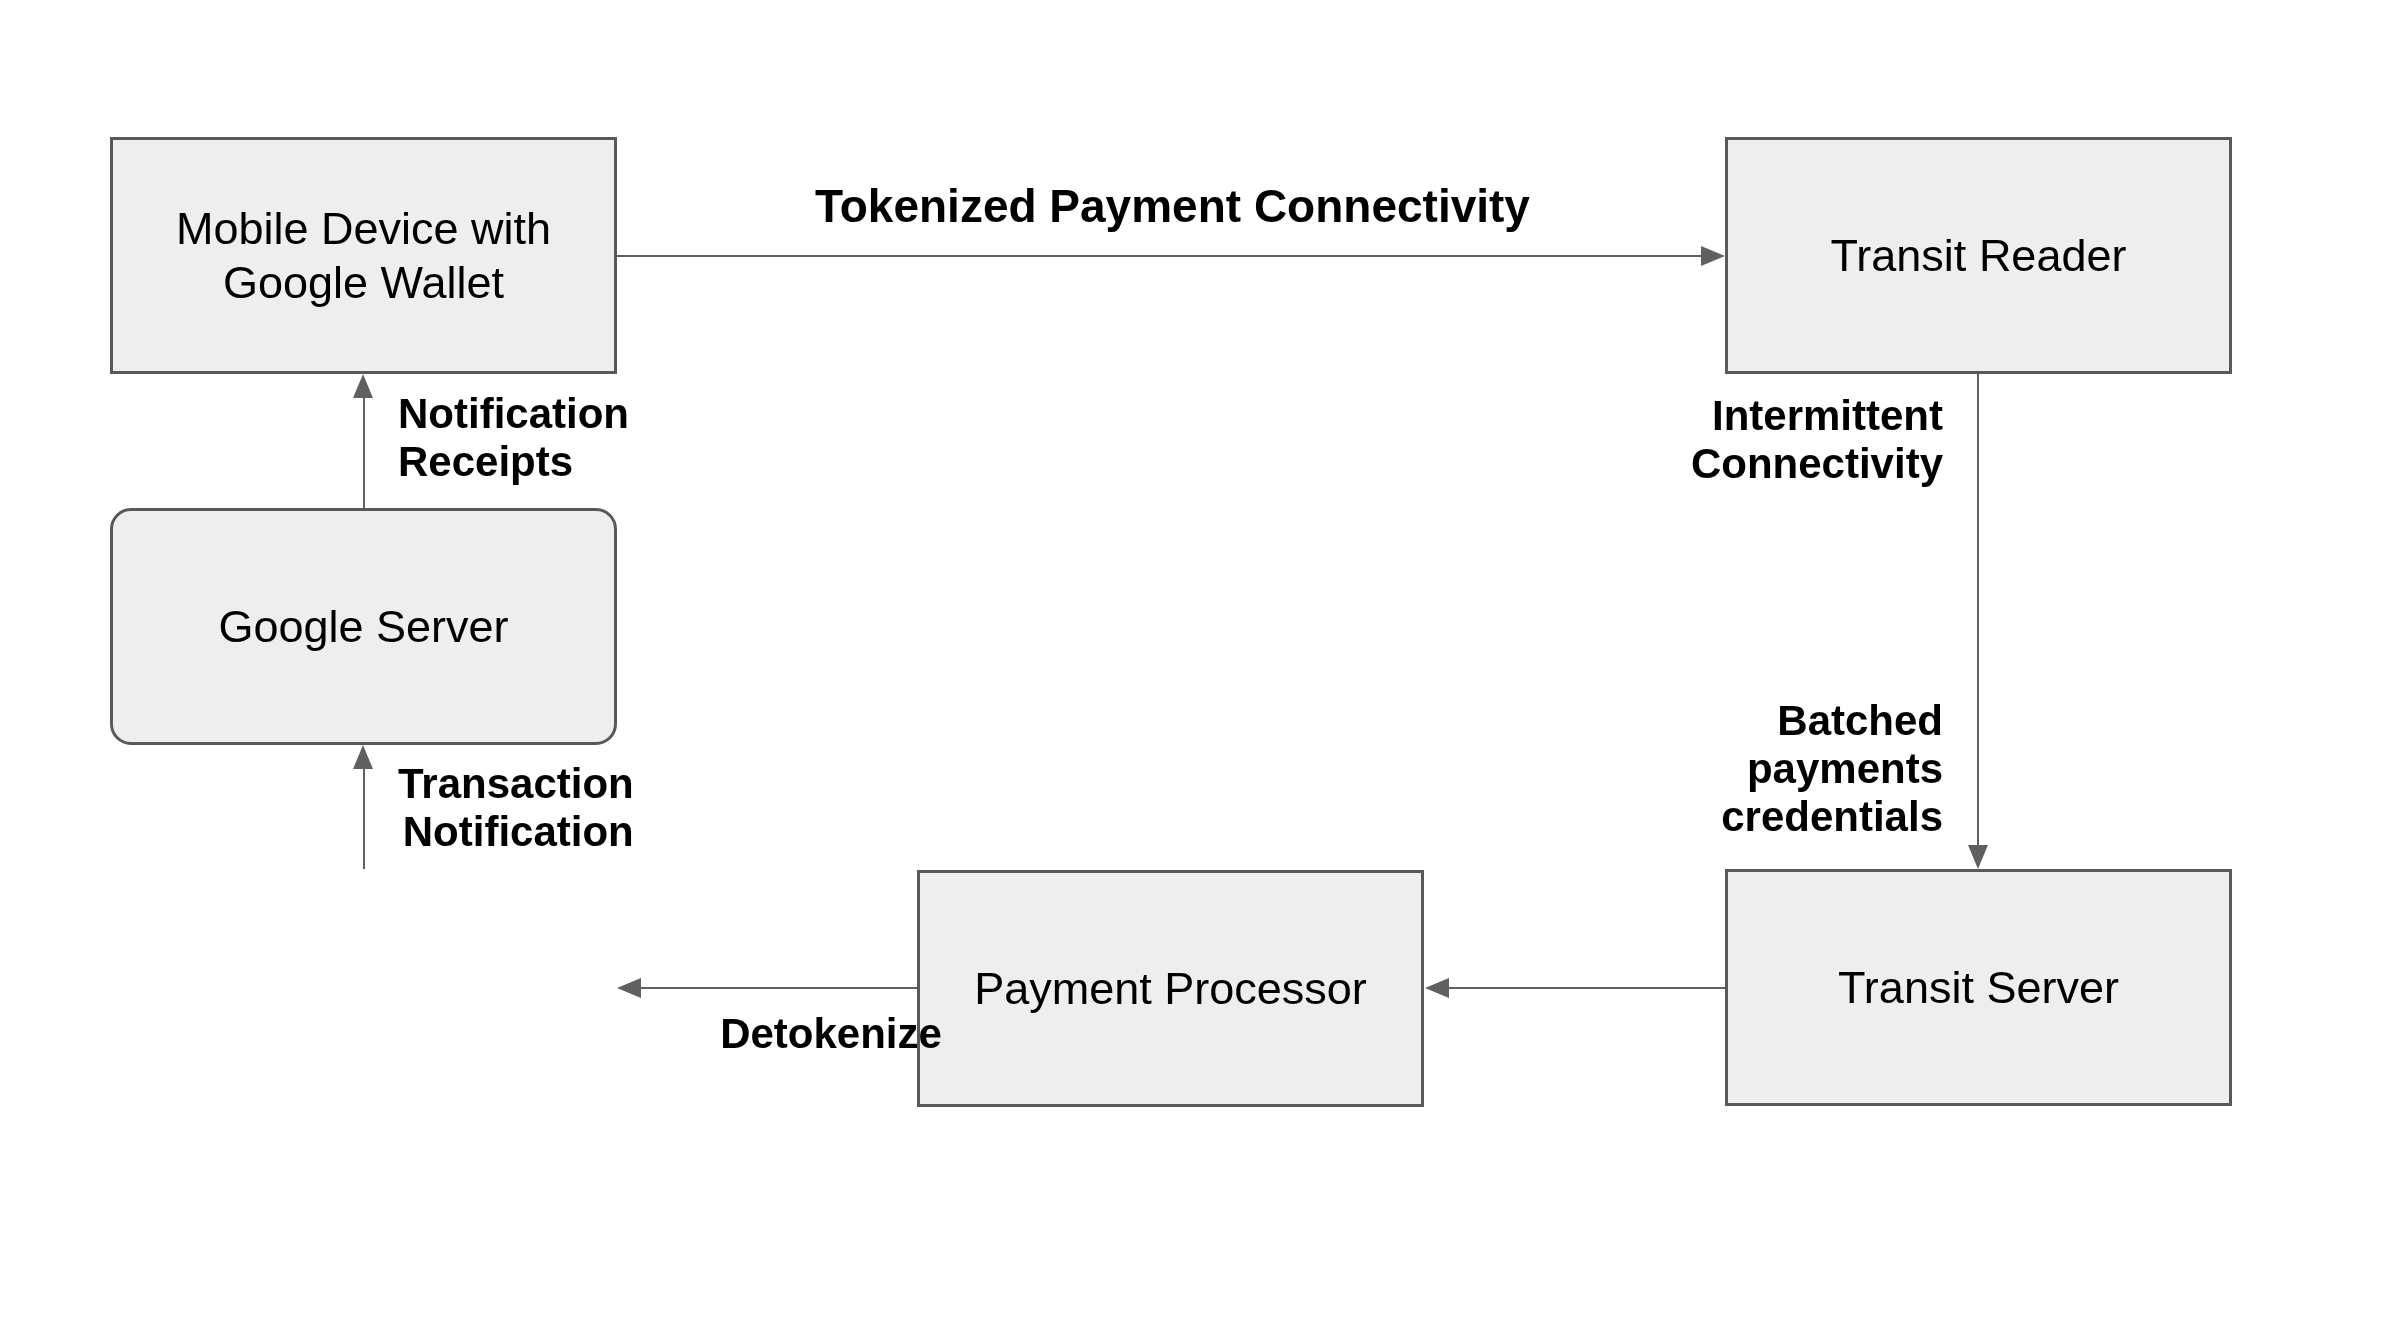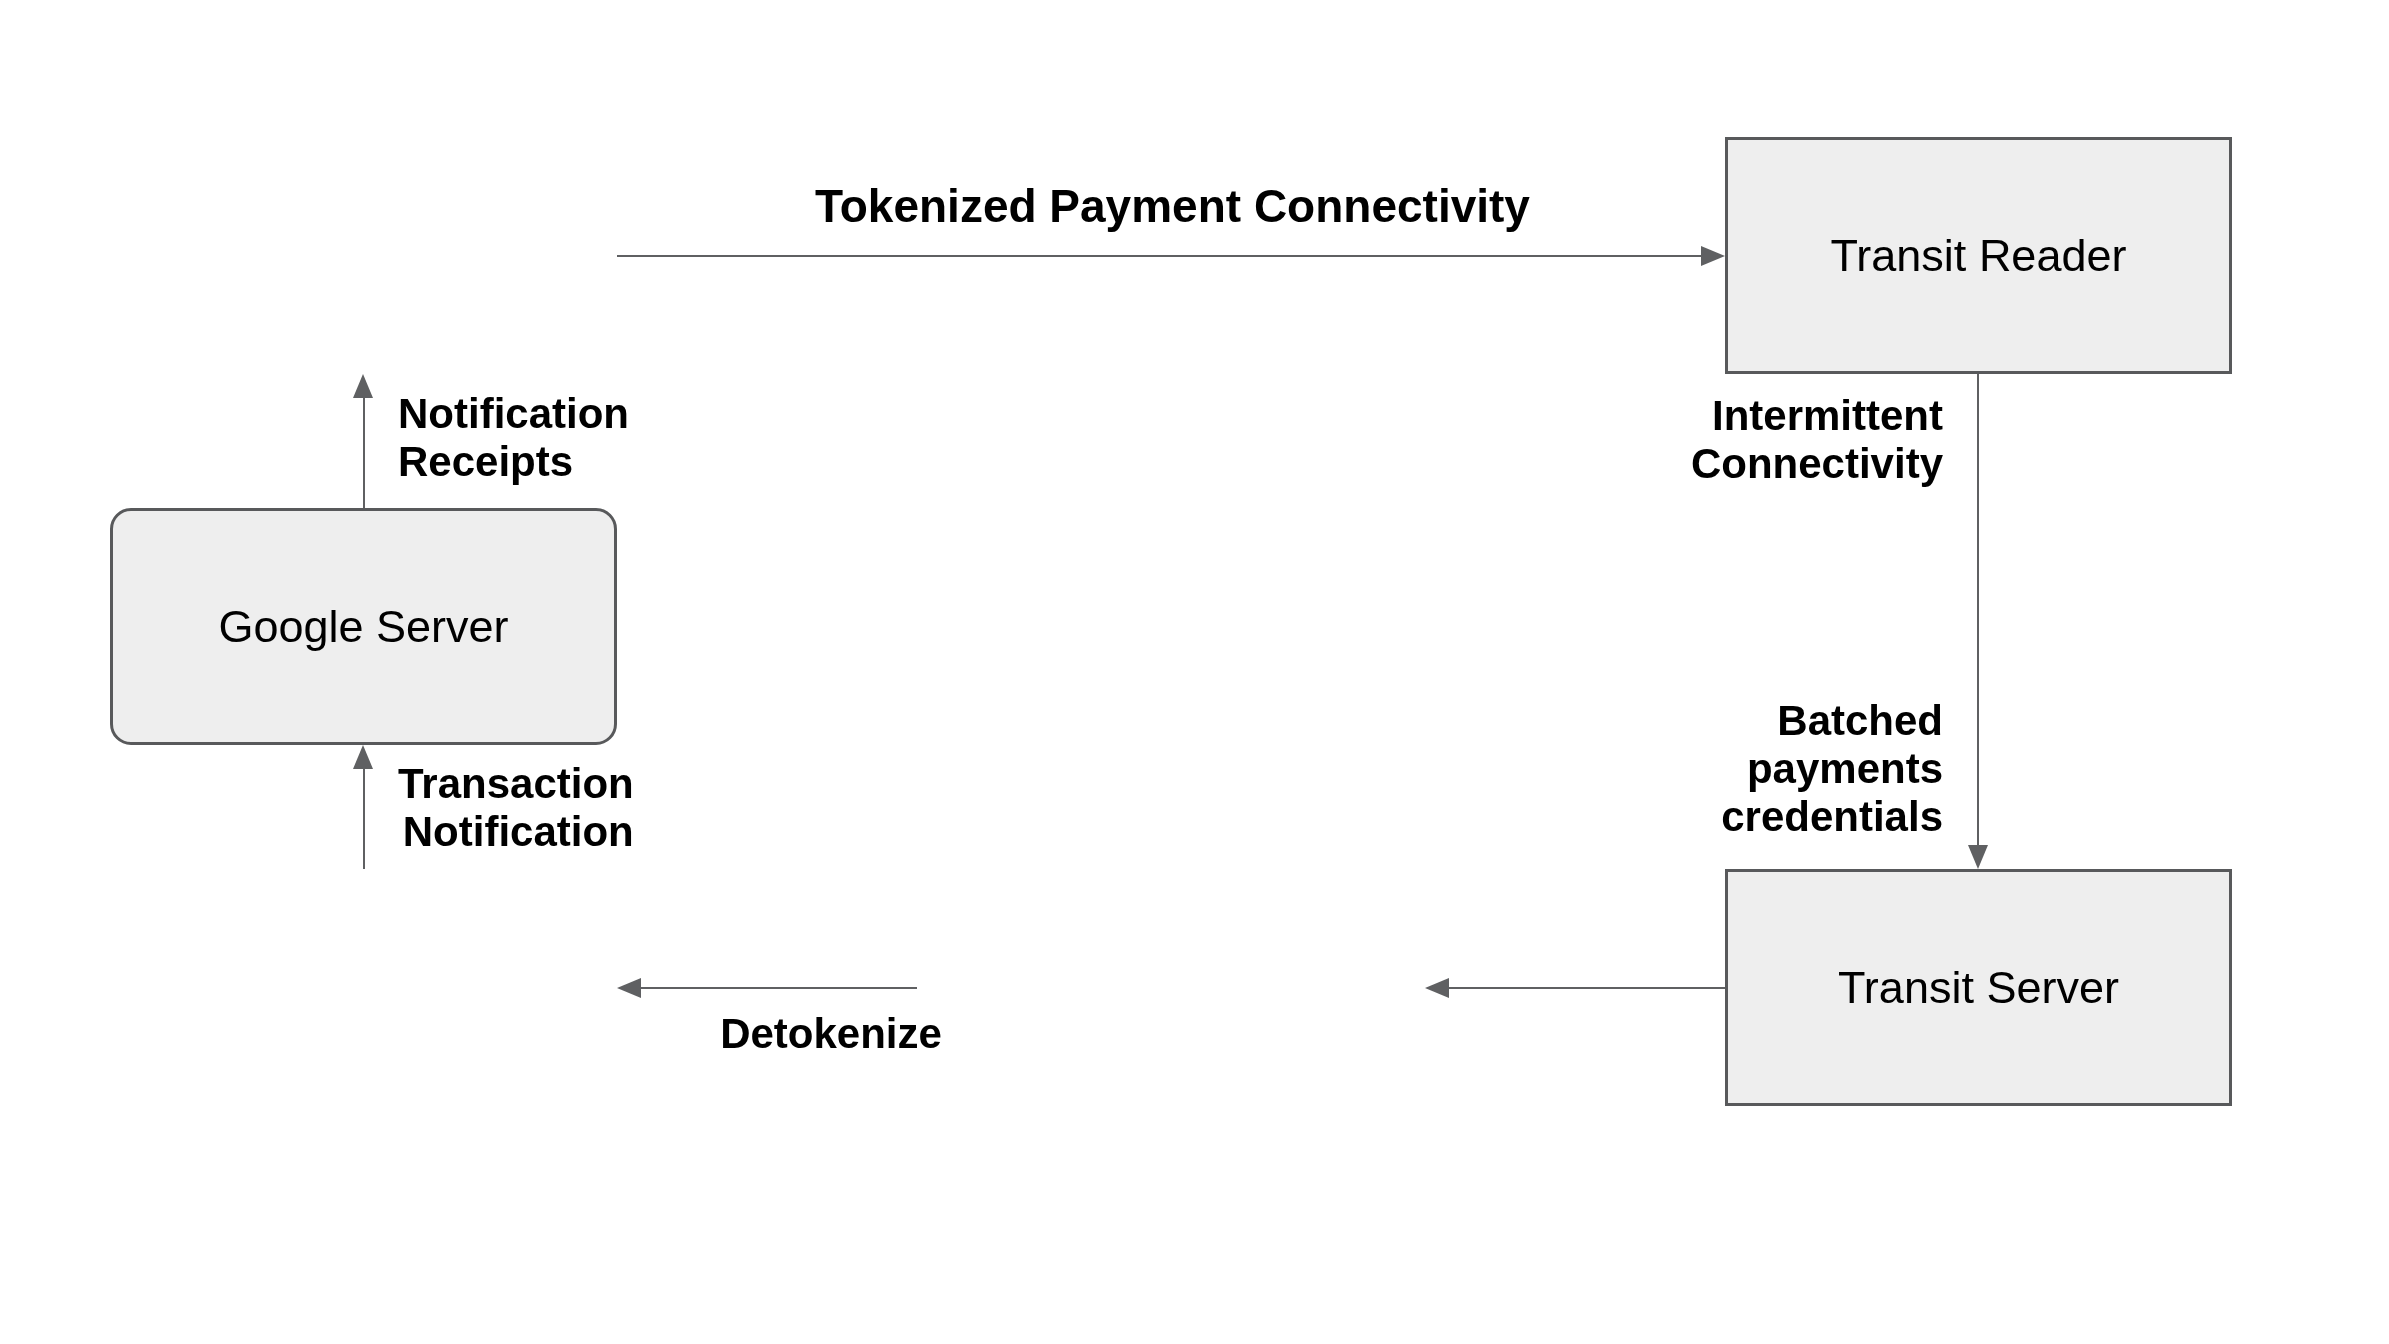--- a/index.html
+++ b/index.html
@@ -83,22 +83,25 @@
   .headE{left:1425px;top:978px;}
   
   .lineF{left:641px;top:987px;width:276px;}
   .headF{left:617px;top:978px;}
 </style>
 </head>
 <body>
 
 <div class="canvas">
 
+  <div class="node node-mobile">Mobile Device with
+Google Wallet</div>
   <div class="node node-reader">Transit Reader</div>
   <div class="node node-google">Google Server</div>
+  <div class="node node-payment">Payment Processor</div>
   <div class="node node-server">Transit Server</div>
 
   <div>
     <div class="hline lineA"></div>
     <div class="head head-right headA"></div>
   </div>
 
   <div>
     <div class="vline lineB"></div>
     <div class="head head-up headB"></div>

